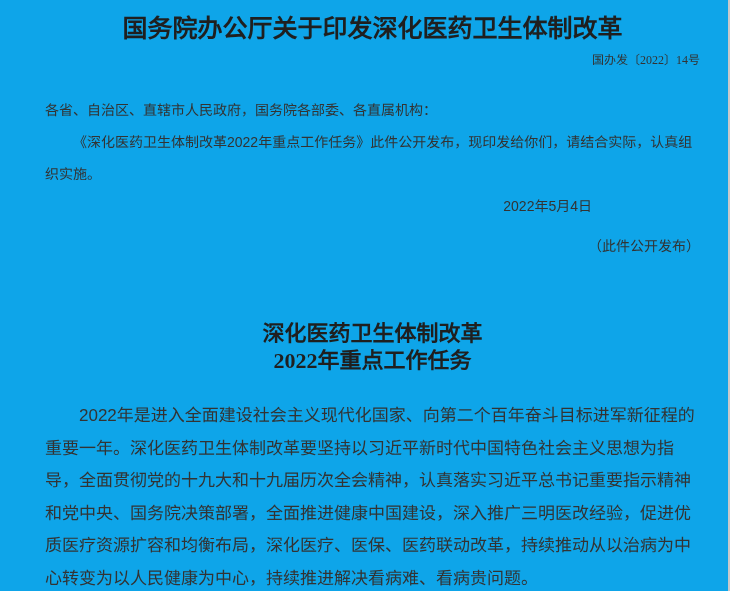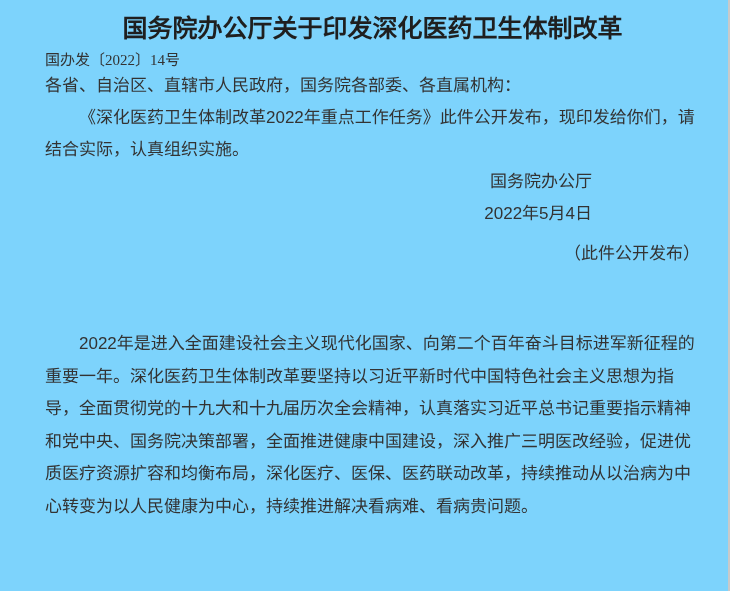--- a/index.html
+++ b/index.html
@@ -11,45 +11,46 @@
     width: 730px;
     height: 591px;
     overflow: hidden;
     font-family: "Liberation Sans", "DejaVu Sans", sans-serif;
     color: #333333;
   }
   .page {
     box-sizing: border-box;
     width: 730px;
     height: 591px;
-    background: #7dd3fc;
+    background: #0ea5e9;
     border-right: 2px solid #c9c9c9;
     padding: 10px 28px 0 45px;
   }
   
   .doc-title {
     margin: 4px 0 0 0;
     text-align: center;
     font-family: "Liberation Serif", "DejaVu Serif", serif;
     font-weight: bold;
     font-size: 25px;
     line-height: 29px;
     color: #1f1f1f;
   }
   .doc-number {
     margin-top: 7px;
-    text-align: left;
+    text-align: right;
     font-family: "Liberation Serif", "DejaVu Serif", serif;
-    font-size: 15px;
+    font-size: 12px;
     line-height: 20px;
     color: #333333;
   }
   
   .notice-body {
-    font-size: 17px;
+    margin-top: 24px;
+    font-size: 14px;
     line-height: 32px;
     color: #333333;
   }
   .salutation {
     margin: 0;
   }
   .para-indent {
     margin: 0;
     text-indent: 2em;
   }
@@ -91,27 +92,28 @@
   </h1>
 
   <div class="doc-number">国办发〔2022〕14号</div>
 
   <div class="notice-body">
     <p class="salutation">各省、自治区、直辖市人民政府，国务院各部委、各直属机构：</p>
 
     <p class="para-indent">《深化医药卫生体制改革2022年重点工作任务》此件公开发布，现印发给你们，请结合实际，认真组织实施。</p>
 
     <div class="signature-block">
-      <p class="signature-line">国务院办公厅</p>
       <p class="signature-line">2022年5月4日</p>
     </div>
 
     <p class="release-note">（此件公开发布）</p>
   </div>
 
   <h2 class="attachment-title">
+    <span style="display:block">深化医药卫生体制改革</span>
+    <span style="display:block">2022年重点工作任务</span>
   </h2>
 
   <div class="attachment-body">
     <p class="para-indent">2022年是进入全面建设社会主义现代化国家、向第二个百年奋斗目标进军新征程的重要一年。深化医药卫生体制改革要坚持以习近平新时代中国特色社会主义思想为指导，全面贯彻党的十九大和十九届历次全会精神，认真落实习近平总书记重要指示精神和党中央、国务院决策部署，全面推进健康中国建设，深入推广三明医改经验，促进优质医疗资源扩容和均衡布局，深化医疗、医保、医药联动改革，持续推动从以治病为中心转变为以人民健康为中心，持续推进解决看病难、看病贵问题。</p>
   </div>
 
 </div>
 
 </body></html>

